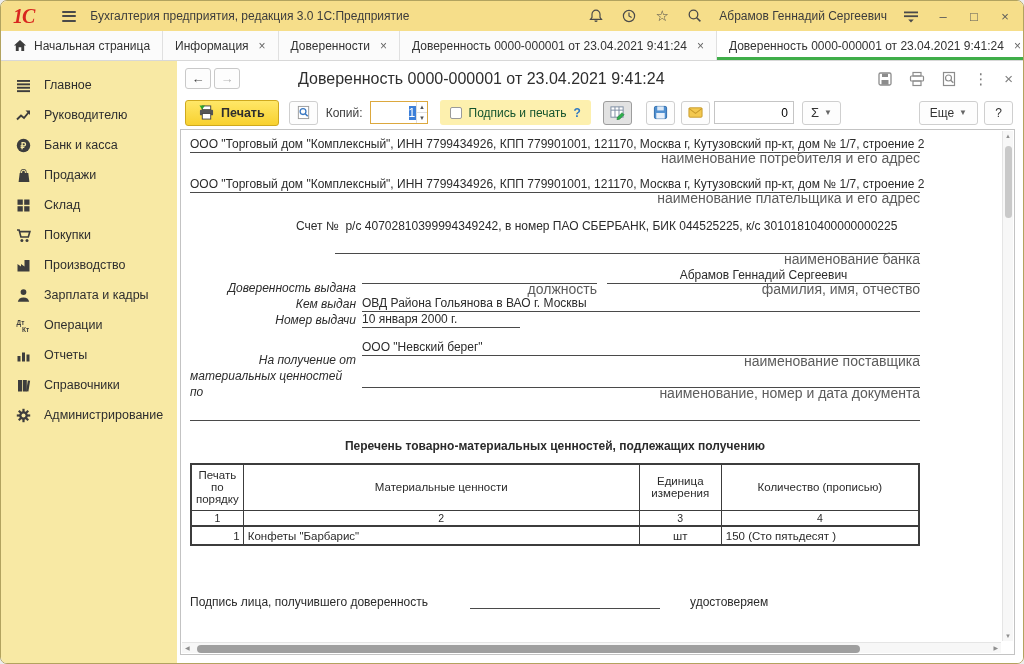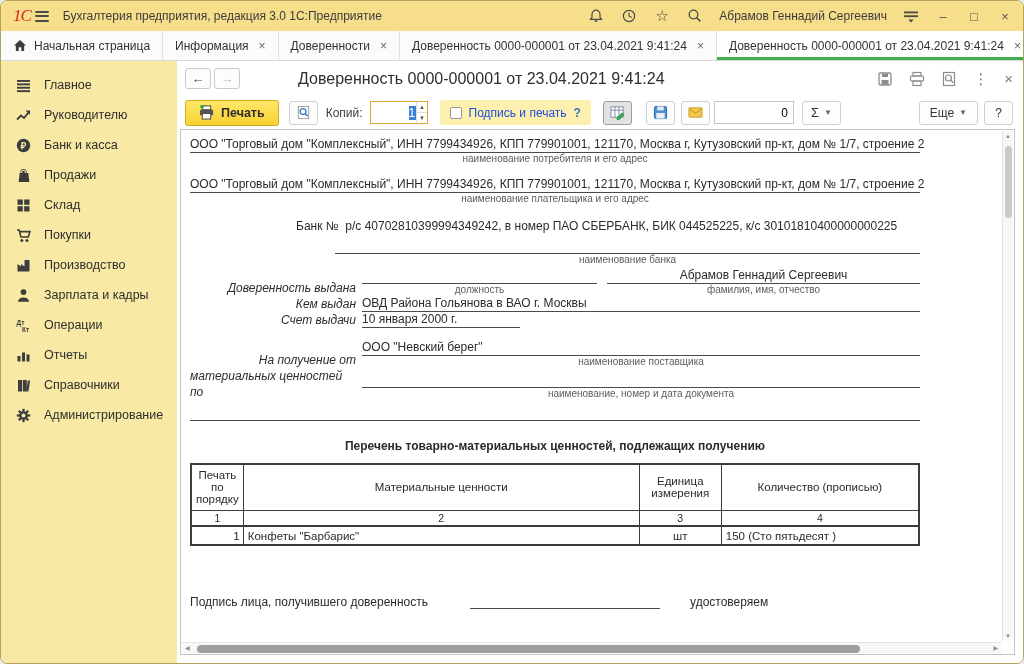--- a/index.html
+++ b/index.html
@@ -1,21 +1,21 @@
 <!DOCTYPE html>
 <html><head>
 <meta charset="utf-8">
 <style>
   * { box-sizing: border-box; margin: 0; padding: 0; }
   html,body { width:1024px; height:664px; background:#ececec; font-family:"Liberation Sans",sans-serif; }
   .window { width:1024px; height:664px; border:1px solid #b2a35f; border-radius:7px; overflow:hidden; background:#fff; display:flex; flex-direction:column; }
 
   
   .titlebar { height:30px; background:#f6de8a; display:flex; align-items:center; padding:0 10px 0 12px; flex:0 0 auto; }
-  .logo { font-family:"Liberation Serif",serif; font-weight:normal; font-style:italic; font-size:17px; color:#d8261f; margin-right:4px; letter-spacing:-1px; }
+  .logo { font-family:"Liberation Serif",serif; font-weight:bold; font-style:italic; font-size:20px; color:#d8261f; margin-right:28px; letter-spacing:-1px; }
   .hamburger { display:inline-flex; flex-direction:column; gap:2.5px; margin-right:14px; cursor:pointer; }
   .hamburger i { width:14px; height:2px; background:#4a4a4a; border-radius:1px; }
   .apptitle { font-size:12px; color:#3c3c3c; }
   .tb-right { margin-left:auto; display:flex; align-items:center; gap:15px; }
   .tb-ico { width:18px; height:18px; display:inline-flex; align-items:center; justify-content:center; cursor:pointer; color:#4a4a4a; font-size:15px; }
   .username { font-size:12px; color:#3c3c3c; cursor:pointer; }
   .winctl { font-size:13px; color:#5a5a5a; cursor:pointer; width:16px; text-align:center; }
 
   
   .tabbar { height:30px; background:#fbfbfb; display:flex; align-items:stretch; border-bottom:1px solid #d8d8d8; flex:0 0 auto; }
@@ -46,33 +46,33 @@
   .tbtn { height:24px; min-width:29px; display:inline-flex; align-items:center; justify-content:center; background:#fdfdfd; border:1px solid #cfcfcf; border-radius:3px; cursor:pointer; font-family:inherit; }
   .tbtn.pressed { background:#e2e2e2; border-color:#9d9d9d; }
   .copies-label { font-size:12px; color:#3c3c3c; margin:0 7px 0 8px; }
   .spinner { width:58px; height:23px; border:1px solid #dca83e; background:#fff; display:flex; align-items:center; cursor:text; }
   .spin-val { flex:1; text-align:right; font-size:12px; background:#3c7fd9; color:#fff; margin-left:38px; padding-right:1px; }
   .spin-arrows { width:13px; height:100%; border-left:1px solid #ddd; display:flex; flex-direction:column; }
   .spin-arrows span { flex:1; display:flex; align-items:center; justify-content:center; font-size:6px; color:#555; cursor:pointer; }
   .spin-arrows span:first-child { border-bottom:1px solid #ddd; }
   .sign-pill { display:inline-flex; align-items:center; gap:7px; height:25px; padding:0 10px; background:#fdf0ae; border-radius:3px; margin:0 12px; cursor:pointer; }
   .cbx { width:12px; height:12px; background:#fff; border:1px solid #9a9a9a; border-radius:2px; }
-  .sign-text { font-size:12px; color:#1d4ed8; }
+  .sign-text { font-size:12px; color:#14532d; }
   .q-mark { font-size:12px; color:#2f78c2; font-weight:bold; }
   .num-input { width:80px; height:23px; border:1px solid #c5c5c5; font-size:12px; text-align:right; padding-right:5px; margin:0 8px 0 4px; font-family:inherit; }
   .sigma-btn { gap:5px; padding:0 8px; font-size:13px; color:#333; }
   .caret { font-size:8px; color:#666; }
   .more-btn { margin-left:auto; gap:5px; padding:0 10px; font-size:12px; color:#333; }
   .help-btn { margin-left:6px; width:28px; font-size:12px; color:#333; }
 
   
   .doc-area { flex:1; position:relative; border:1px solid #c3c3c3; background:#fff; margin:0 8px 8px 3px; overflow:hidden; min-height:0; }
   .form { position:absolute; left:9px; top:7px; width:730px; font-size:12px; color:#2b2b2b; }
   .f-line { border-bottom:1px solid #4a4a4a; min-height:15px; line-height:15px; white-space:nowrap; }
-  .f-cap { font-size:10px; color:#5c5c5c; text-align:center; height:12px; line-height:11px; }
+  .f-cap { font-size:14px; color:#5c5c5c; text-align:right; height:12px; line-height:11px; }
   .f-row { display:flex; align-items:flex-end; }
   .f-lab { width:172px; text-align:right; padding-right:6px; line-height:16px; flex:0 0 auto;font-style:italic; }
   .f-lab.left { text-align:left; padding-left:0; }
   .seg { display:flex; flex-direction:column; }
   .mt2{margin-top:2px}.mt6{margin-top:6px}.mt12{margin-top:12px}.mt14{margin-top:14px}
 
   .list-title { text-align:center; font-weight:bold; font-size:12px; margin:18px 0 10px; }
   table.goods { border-collapse:collapse; width:100%; border:2px solid #3c3c3c; }
   table.goods th, table.goods td { border:1px solid #3c3c3c; font-size:11.5px; font-weight:normal; color:#2b2b2b; }
   table.goods th { text-align:center; padding:3px 4px; height:46px; }
@@ -377,21 +377,21 @@
       <div class="doc-area">
         <div class="form">
 
           <div class="f-line">ООО "Торговый дом "Комплексный", ИНН 7799434926, КПП 779901001, 121170, Москва г, Кутузовский пр-кт, дом № 1/7, строение 2</div>
           <div class="f-cap">наименование потребителя и его адрес</div>
 
           <div class="f-line mt12">ООО "Торговый дом "Комплексный", ИНН 7799434926, КПП 779901001, 121170, Москва г, Кутузовский пр-кт, дом № 1/7, строение 2</div>
           <div class="f-cap">наименование плательщика и его адрес</div>
 
           <div class="mt14" style="padding-left:106px">
-            <span>Банк №</span>&nbsp;
+            <span>Счет №</span>&nbsp;
             <span>р/с 40702810399994349242, в номер ПАО СБЕРБАНК, БИК 044525225, к/с 30101810400000000225</span>
           </div>
 
           <div class="f-line mt6" style="margin-left:145px"></div>
           <div class="f-cap" style="margin-left:145px">наименование банка</div>
 
           <div class="f-row mt2">
             <div class="f-lab">Доверенность выдана</div>
             <div class="seg" style="width:235px">
               <div class="f-line"></div>
@@ -403,21 +403,21 @@
             </div>
           </div>
 
 
           <div class="f-row">
             <div class="f-lab">Кем выдан</div>
             <div class="f-line" style="flex:1">ОВД Района Гольянова в ВАО г. Москвы</div>
           </div>
 
           <div class="f-row">
-            <div class="f-lab">Счет выдачи</div>
+            <div class="f-lab">Номер выдачи</div>
             <div class="f-line" style="width:158px">10 января 2000 г.</div>
           </div>
 
           <div class="f-row mt12">
             <div class="f-lab">На получение от</div>
             <div class="seg" style="flex:1">
               <div class="f-line">ООО "Невский берег"</div>
               <div class="f-cap">наименование поставщика</div>
             </div>
           </div>

